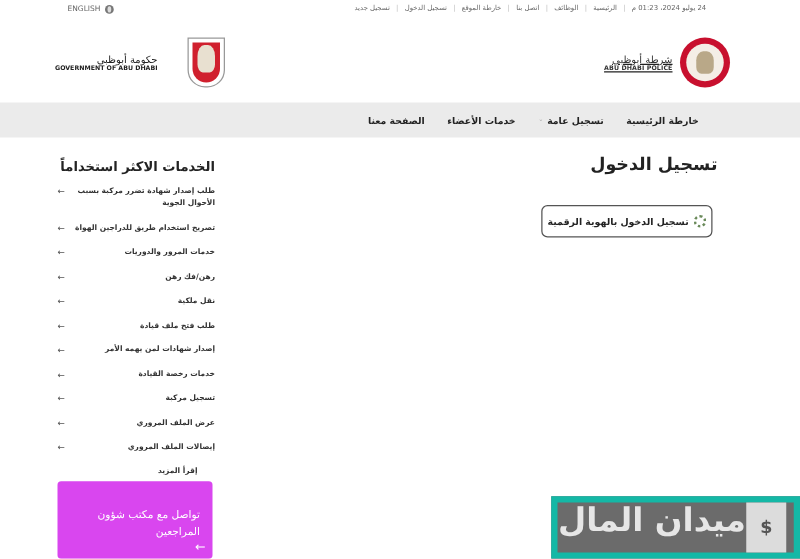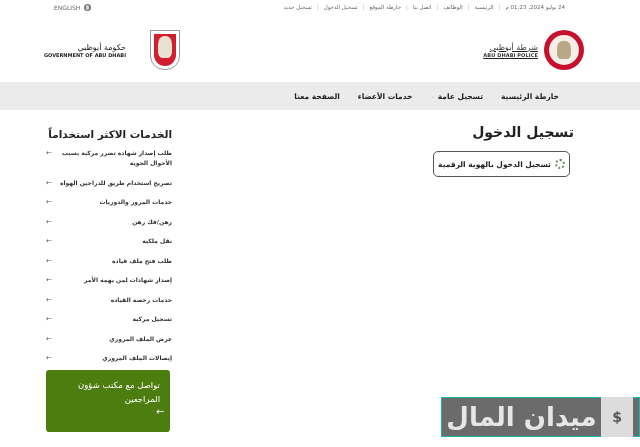--- a/index.html
+++ b/index.html
@@ -33,39 +33,39 @@
   .gov-emblem .bird { position: absolute; left: 7px; top: 5px; width: 14px; height: 22px; background: #e8e0d0; border-radius: 40% 40% 30% 30%; }
 
   
   .nav { position: absolute; top: 82px; left: 0; width: 640px; height: 28px; background: #ebebeb; }
   .nav-items { position: absolute; right: 72px; top: 0; height: 28px; display: flex; direction: rtl; align-items: center; gap: 0; }
   .nav-item { font-size: 7.5px; font-weight: bold; color: #222; padding: 0 9px; cursor: pointer; display: flex; align-items: center; gap: 3px; }
   .chev { font-size: 5px; color: #aaa; font-weight: normal; }
 
   
   .login-title { position: absolute; right: 66px; top: 124px; font-size: 14px; font-weight: bold; color: #222; direction: rtl; }
-  .uaepass-btn { position: absolute; right: 70px; top: 151px; width: 137px; height: 26px; border: 1px solid #555; border-radius: 5px; background: #fff; display: flex; direction: rtl; align-items: center; justify-content: center; gap: 4px; font-size: 7.5px; font-weight: bold; color: #222; cursor: pointer; }
+  .uaepass-btn { position: absolute; right: 70px; top: 164px; width: 137px; height: 26px; border: 1px solid #555; border-radius: 5px; background: #fff; display: flex; direction: rtl; align-items: center; justify-content: center; gap: 4px; font-size: 7.5px; font-weight: bold; color: #222; cursor: pointer; }
   .fingerprint { width: 10px; height: 10px; border-radius: 50%; border: 2px dotted #6a8a5a; display: inline-block; }
 
   
   .services { position: absolute; left: 46px; top: 128px; width: 126px; direction: rtl; }
   .services h2 { font-size: 10.5px; font-weight: bold; color: #222; margin-bottom: 8px; }
   .svc-list { list-style: none; }
   .svc-item { display: flex; direction: rtl; align-items: flex-start; gap: 0; font-size: 6px; font-weight: bold; color: #333; margin-bottom: 9.5px; line-height: 10px; cursor: pointer; }
   .svc-item .txt { flex: 1; text-align: right; padding-right: 0; }
   .svc-item .arrow { width: 12px; text-align: left; color: #555; font-size: 7px; font-weight: normal; order: 2; }
   .read-more { font-size: 6px; font-weight: bold; color: #333; text-align: right; padding-right: 14px; margin-top: 2px; cursor: pointer; }
 
   
-  .contact-card { position: absolute; left: 46px; top: 370px; width: 124px; height: 62px; background: #4d7c0f; border-radius: 3px; color: #fff; direction: rtl; padding: 8px 10px; cursor: pointer; }
+  .contact-card { position: absolute; left: 46px; top: 385px; width: 124px; height: 62px; background: #d946ef; border-radius: 3px; color: #fff; direction: rtl; padding: 20px 10px; cursor: pointer; }
   .contact-card .ctitle { font-size: 8.5px; line-height: 14px; text-align: right; }
   .contact-card .carrow { font-size: 10px; text-align: left; direction: ltr; padding-left: 100px; margin-top: 0px; }
 
   
-  .watermark { position: absolute; left: 441px; top: 397px; width: 199px; height: 40px; background: #6b6b6b; border: 1px solid #14b8a6; display: flex; align-items: center; }
+  .watermark { position: absolute; left: 441px; top: 397px; width: 199px; height: 50px; background: #6b6b6b; border: 5px solid #14b8a6; display: flex; align-items: flex-start; }
   .wm-text { flex: 1; font-size: 26px; font-weight: bold; color: #e6e6e6; text-align: center; direction: rtl; }
   .wm-icon { width: 32px; height: 40px; background: #dcdcdc; margin-right: 6px; display: flex; align-items: center; justify-content: center; font-size: 14px; font-weight: bold; color: #555; }
 </style>
 </head>
 <body>
 
 <div class="topbar">
   <div class="lang">
     <span>ENGLISH</span>
     <span class="globe"></span>

